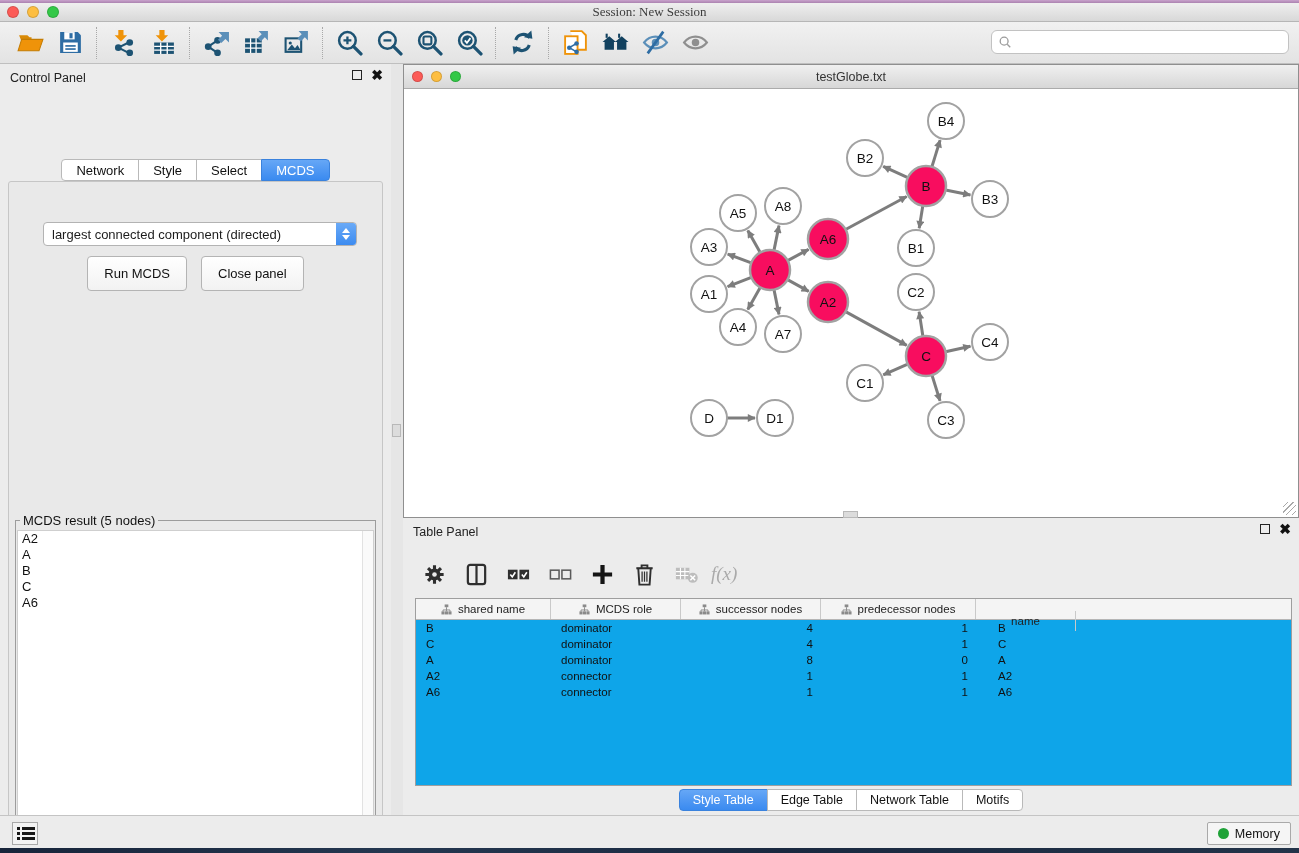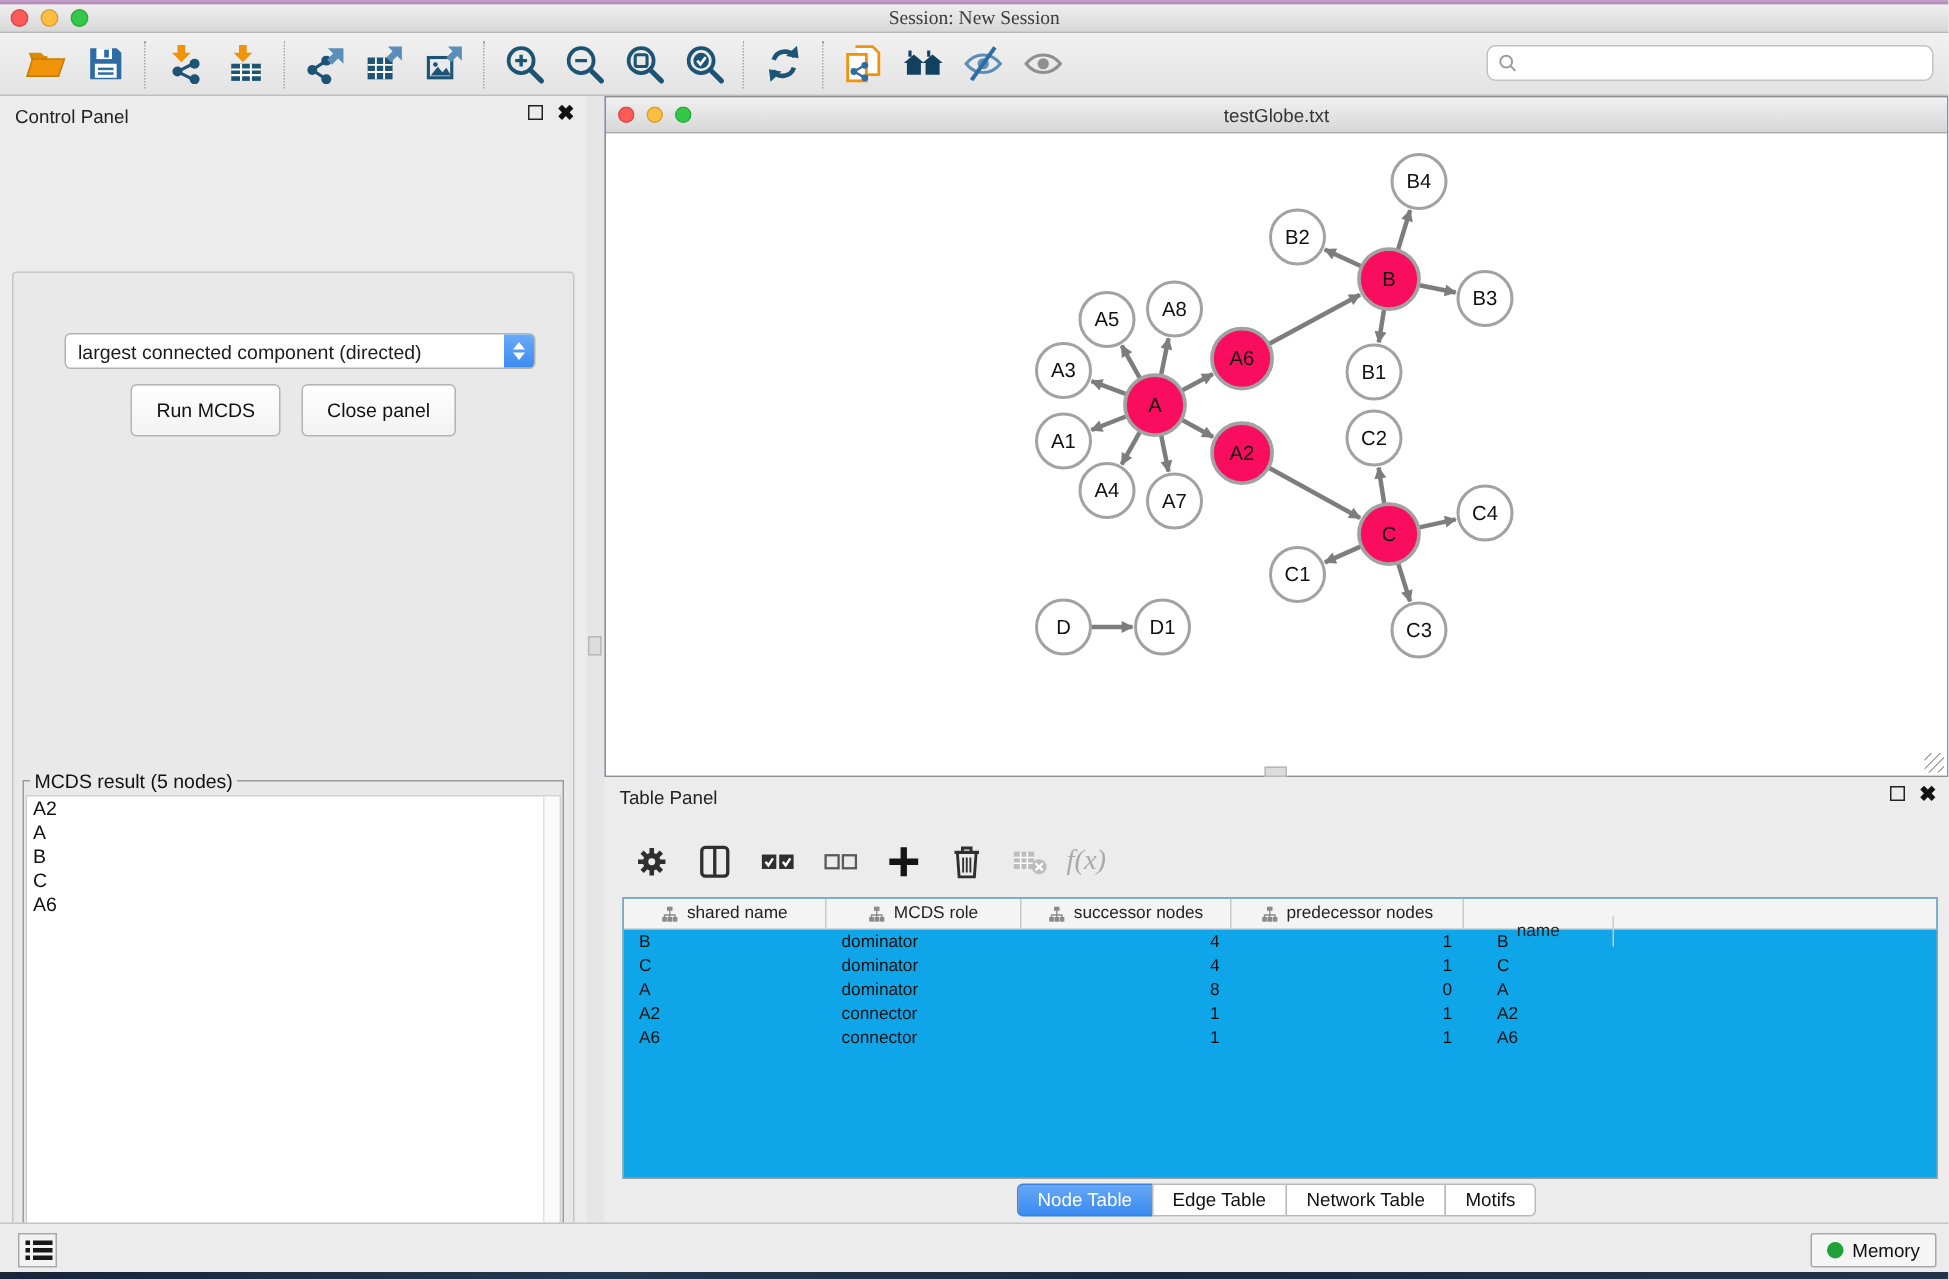--- a/index.html
+++ b/index.html
@@ -63,21 +63,21 @@
   .result-scroll { position:absolute; right:0; top:0; bottom:0; width:11px; background:#fafafa; border-left:1px solid #e2e2e2; }
   .result-item { font-size:13px; line-height:16px; padding-left:4px; color:#111; }
 
   
   .v-divider { position:absolute; left:391px; top:64px; width:12px; height:751px; background:#e6e6e6; }
   .split-handle-v { position:absolute; left:392px; top:424px; width:9px; height:13px; background:#dcdcdc; border:1px solid #b8b8b8; }
   .split-handle-h { position:absolute; left:843px; top:511px; width:15px; height:7px; background:#dcdcdc; border:1px solid #b8b8b8; }
 
   
   .net-window { position:absolute; left:403px; top:64px; width:896px; height:454px;
-    border:1px solid #8f8f8f; background:#c4b5fd; }
+    border:1px solid #8f8f8f; background:#f97316; }
   .net-titlebar { position:relative; height:24px; background:linear-gradient(#f0f0f0,#d7d7d7);
     border-bottom:1px solid #ababab; display:flex; align-items:center; }
   .net-titlebar .traffic { margin-left:8px; } .net-titlebar .light { width:11px; height:11px; }
   .net-title { position:absolute; left:0; right:0; text-align:center; font-size:12.5px; color:#333; }
   .net-canvas { position:absolute; left:0; top:24px; right:0; bottom:0; background:#fff; overflow:hidden; }
   .resize-grip { position:absolute; right:2px; bottom:2px; width:13px; height:13px;
     background:repeating-linear-gradient(135deg, transparent 0 3px, #a9a9a9 3px 4px); }
   .graph-label { font-size:13.5px; fill:#111; }
 
   
@@ -270,20 +270,26 @@
   </div>
 
   <div class="control-panel">
     <div class="panel-titlebar">
       <span class="panel-title">Control Panel</span>
       <span class="panel-icons">
         <span class="float-icon"></span>
         <span class="close-icon">✖</span>
       </span>
     </div>
+    <div class="cp-tabs" id="cp-tabs">
+        <div class="seg-tab">Network</div>
+        <div class="seg-tab">Style</div>
+        <div class="seg-tab">Select</div>
+        <div class="seg-tab active">MCDS</div>
+      </div>
     <div class="cp-inner">
       <div class="dropdown">
         <span class="dd-text">largest connected component (directed)</span>
         <span class="dd-stepper">
             <span class="dd-up"></span>
             <span class="dd-down"></span>
           </span>
       </div>
       <div class="cp-buttons">
         <button class="mac-btn">Run MCDS</button>
@@ -577,21 +583,21 @@
           <div class="dt-row">
             <div class="dt-cell" style="width: 135px; flex: 0 0 auto; padding-left: 10px;">A6</div>
             <div class="dt-cell" style="width: 130px; flex: 0 0 auto; padding-left: 10px;">connector</div>
             <div class="dt-cell" style="width: 140px; flex: 0 0 auto; text-align: right; padding-right: 8px;">1</div>
             <div class="dt-cell" style="width: 155px; flex: 0 0 auto; text-align: right; padding-right: 8px;">1</div>
             <div class="dt-cell" style="width: 100px; flex: 0 0 auto; padding-left: 22px;">A6</div>
           </div>
         </div>
     </div>
     <div class="tp-tabs" id="tp-tabs">
-        <div class="seg-tab active">Node Table</div>
+        <div class="seg-tab active">Style Table</div>
         <div class="seg-tab">Edge Table</div>
         <div class="seg-tab">Network Table</div>
         <div class="seg-tab">Motifs</div>
       </div>
   </div>
 
   <div class="statusbar">
     <div class="list-btn">
       <span class="list-row">
           <span class="list-dot"></span>

